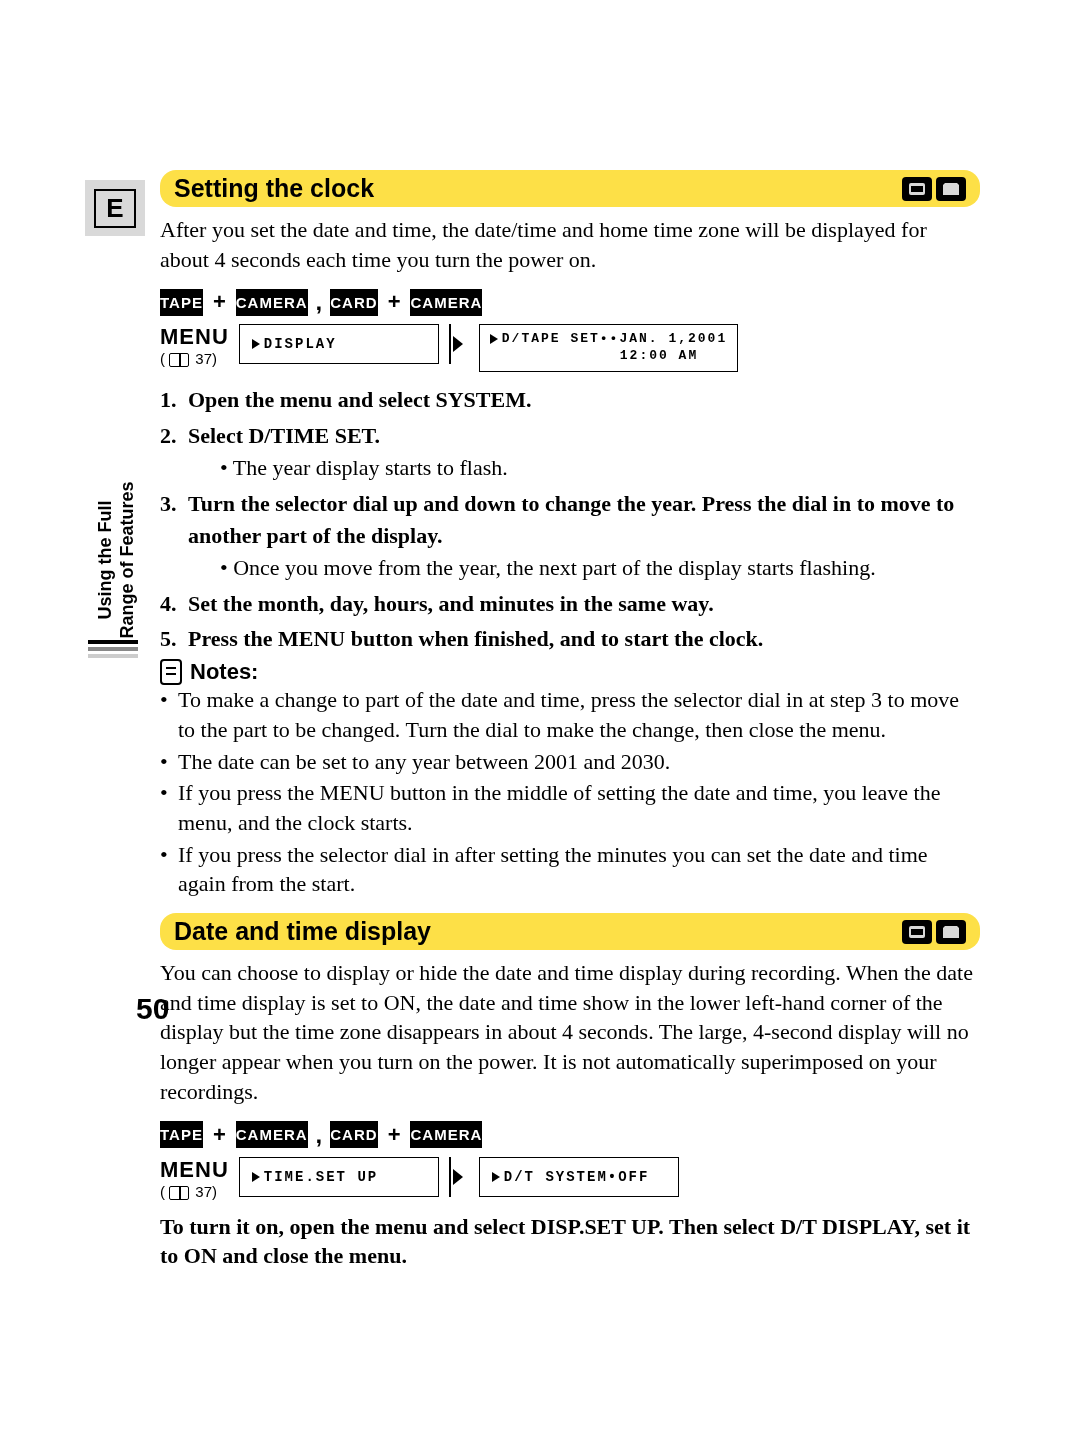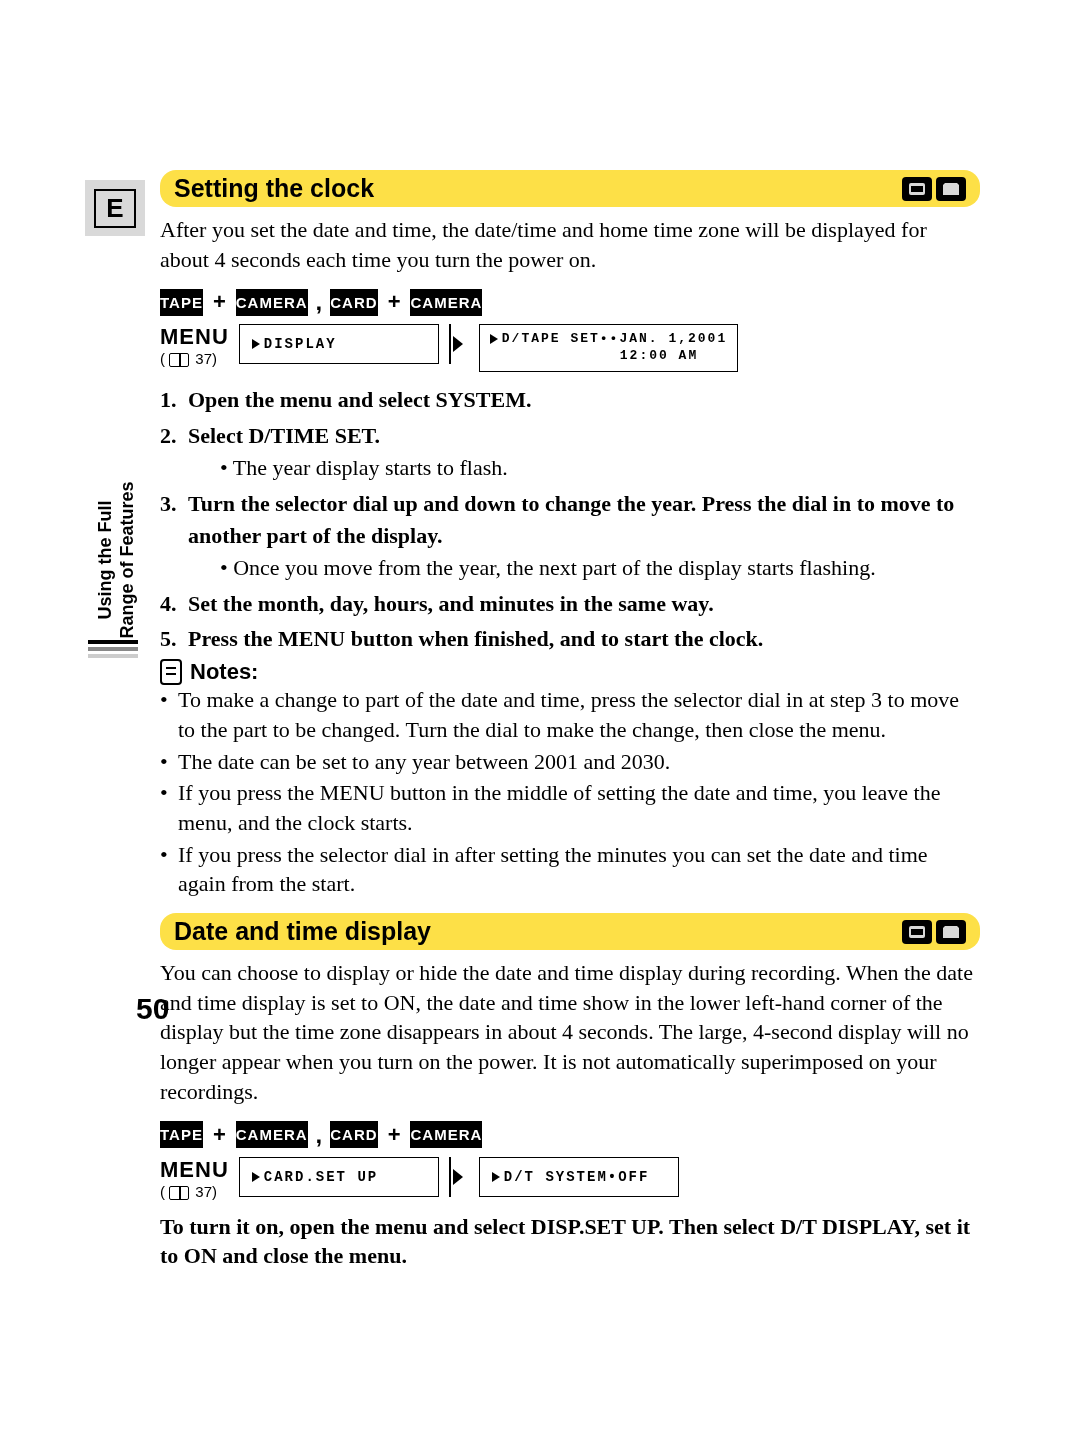--- a/index.html
+++ b/index.html
@@ -195,21 +195,21 @@
       <span class="blk">CAMERA</span>
     </div>
 
     <div class="menu-row">
       <div class="menu-label">
         <div class="menu-big">MENU</div>
         <div class="menu-small">( <span class="book-icon"></span> <span>37)</span></div>
       </div>
       <div class="menu-box">
           <span class="tri"></span>
-          <span>CARD.SET UP</span>
+          <span>TIME.SET UP</span>
         </div>
       <div class="arrow-sep">
         <svg width="16" height="20" viewBox="0 0 16 20">
             <path d="M2 2 L12 10 L2 18 Z" fill="#000"></path>
           </svg>
       </div>
       <div class="menu-box">
           <span class="tri"></span>
           <span>D/T SYSTEM•OFF</span>
         </div>

